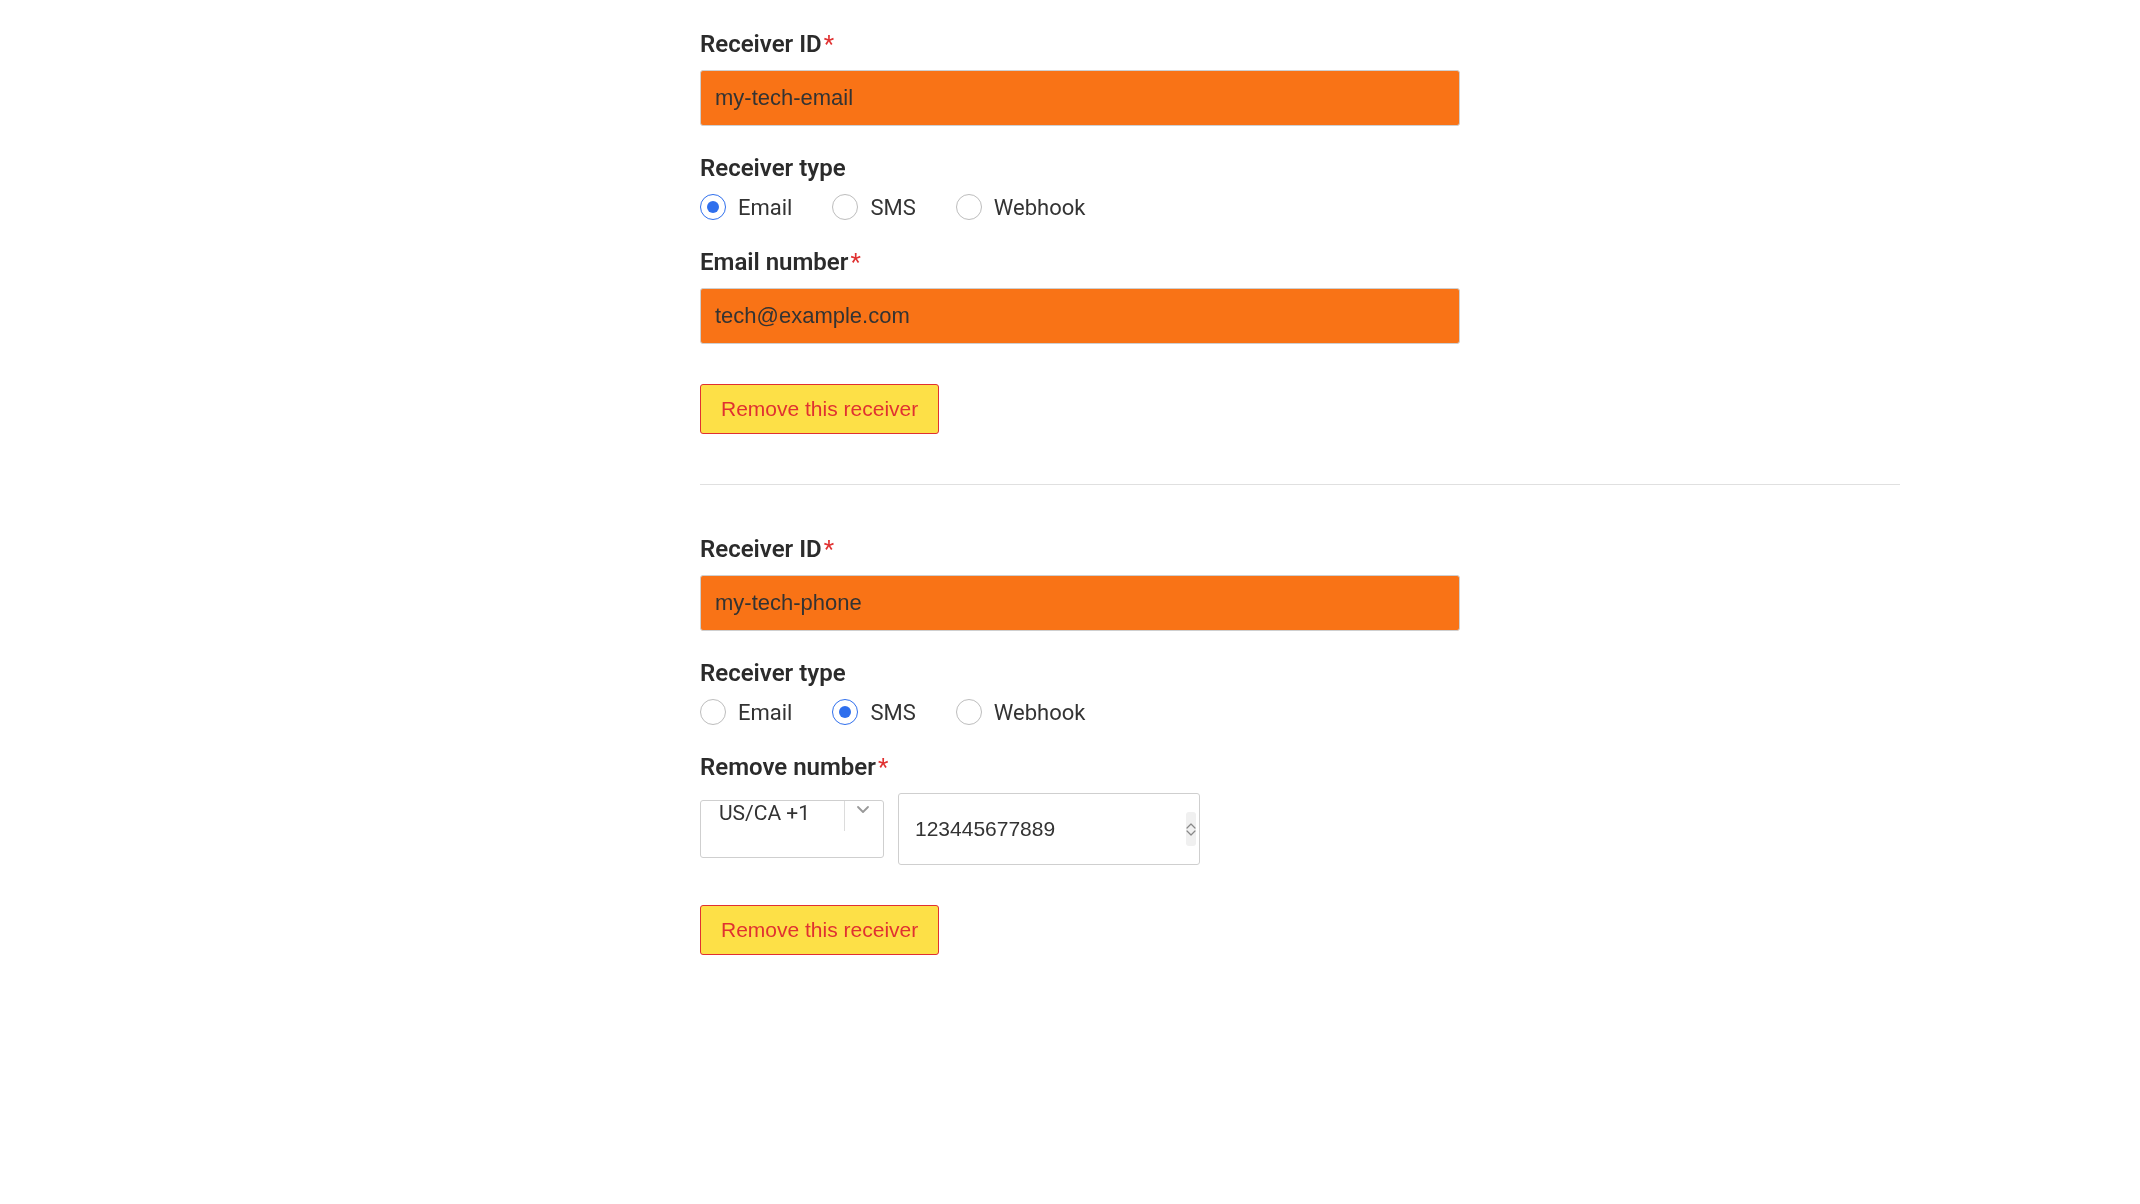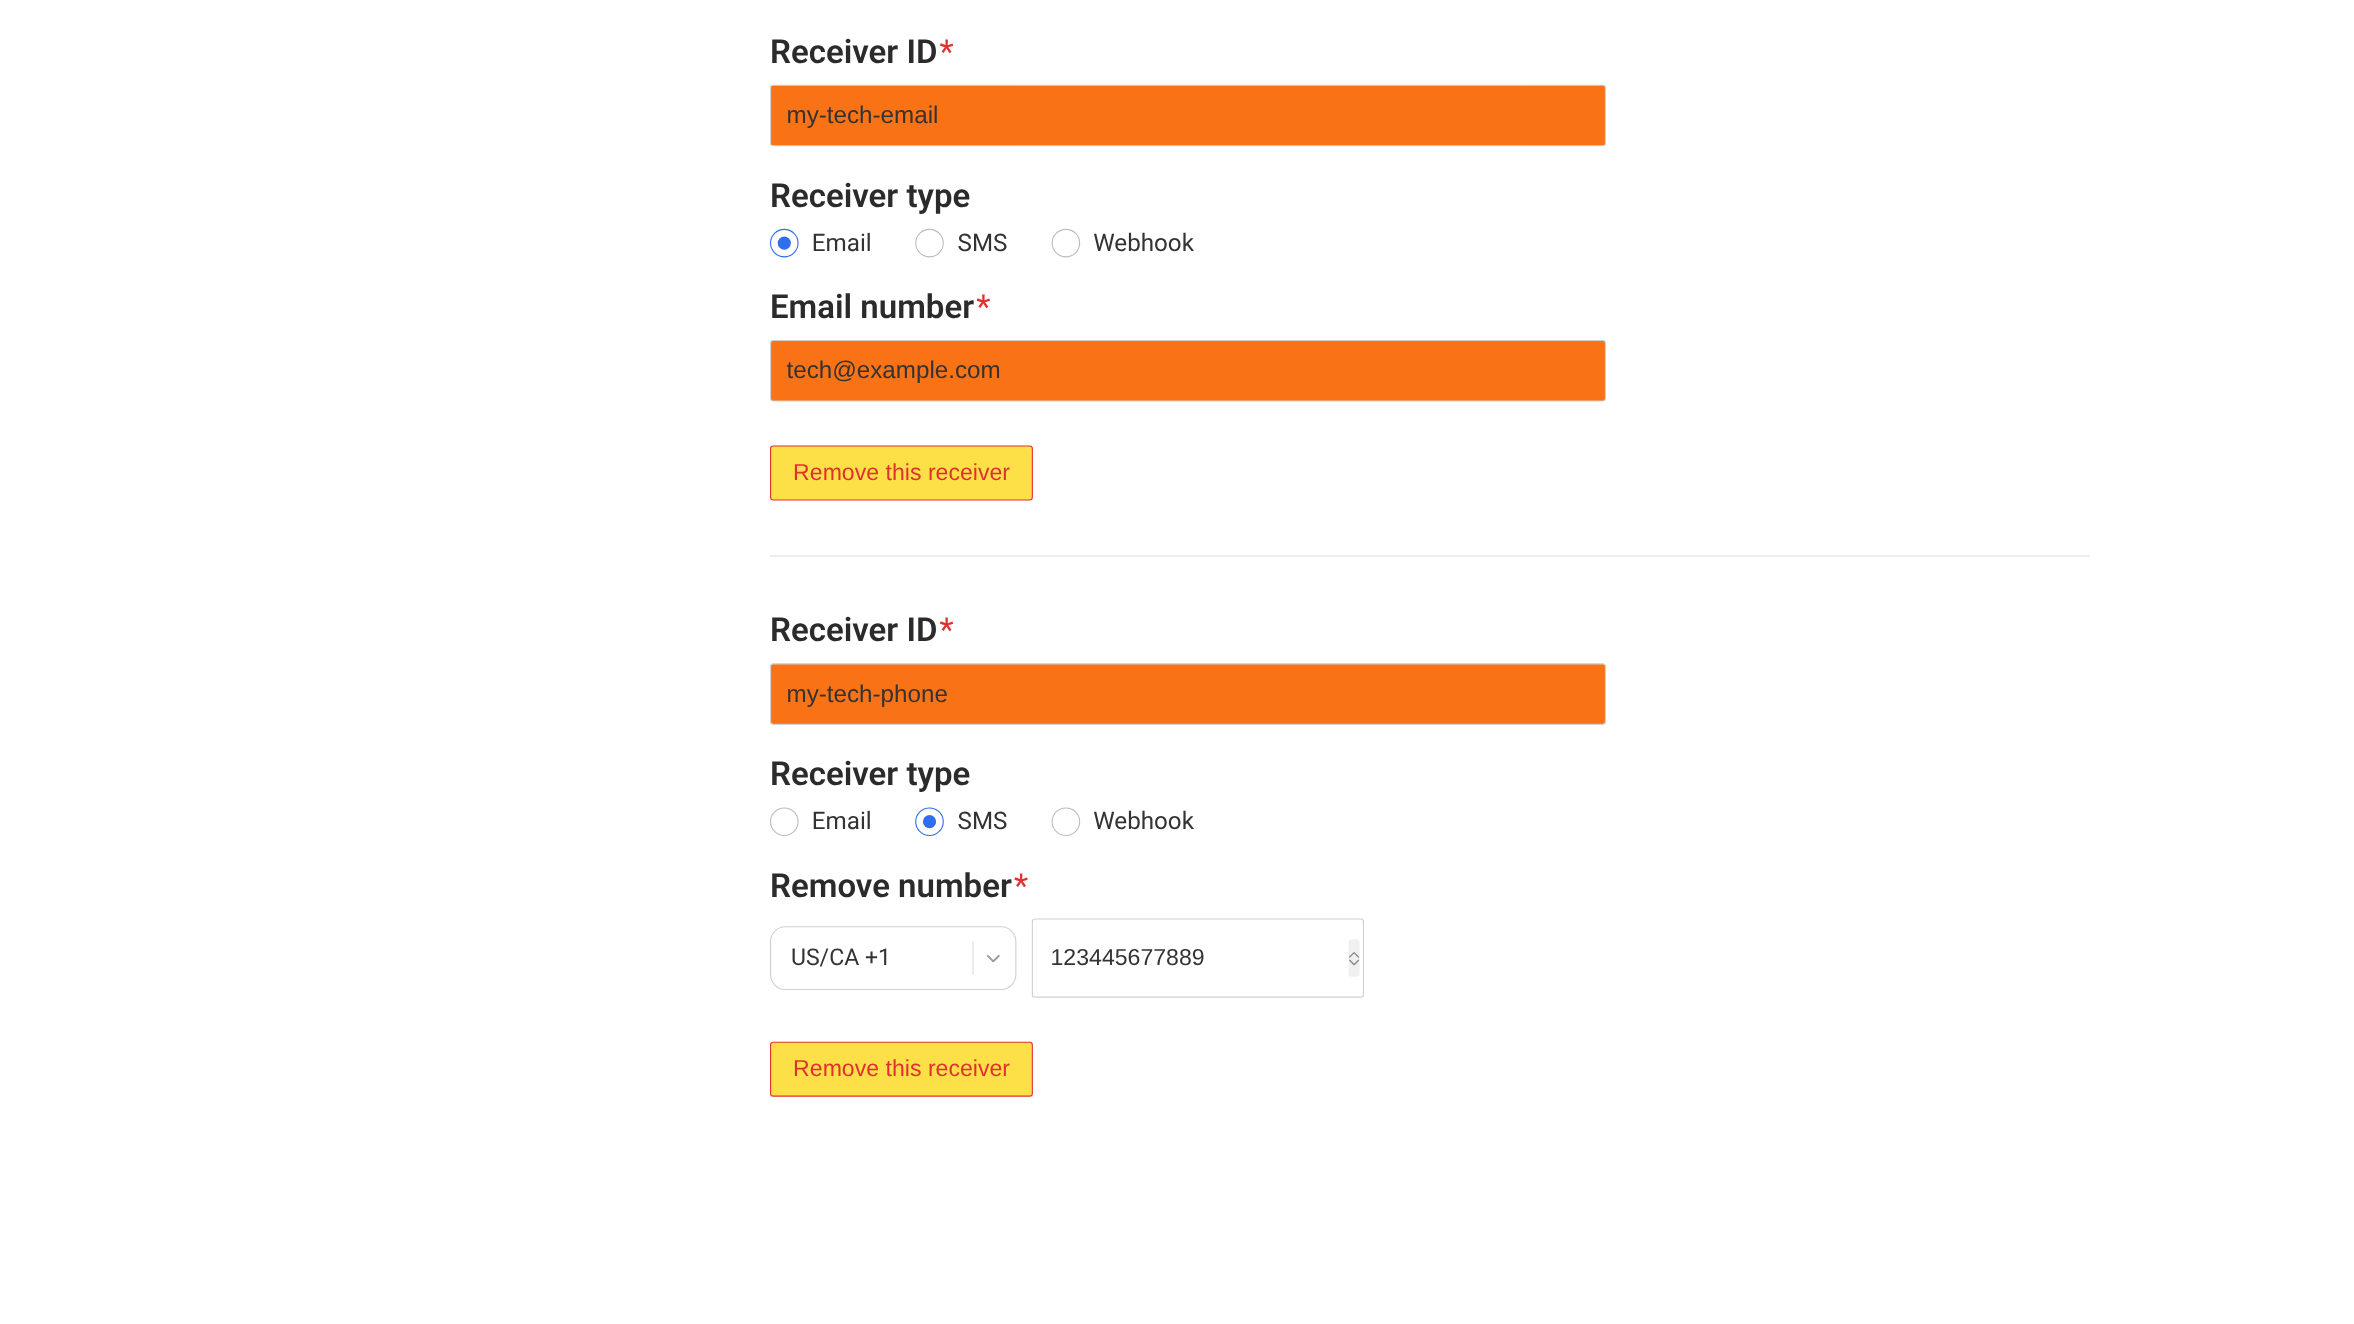--- a/index.html
+++ b/index.html
@@ -25,21 +25,21 @@
     border: none;
     border-top: 1px solid #e0e0e0;
     margin: 0 0 50px 0;
   }
   .field-group {
     margin-bottom: 28px;
   }
   .field-label {
     display: block;
     font-weight: 600;
-    font-size: 30px;
+    font-size: 24px;
     color: #2b2b2b;
     margin-bottom: 12px;
   }
   .required-star {
     color: #e03131;
     font-weight: 400;
     margin-left: 2px;
   }
   .text-input {
     width: 760px;
@@ -100,27 +100,27 @@
     border-radius: 3px;
     cursor: pointer;
     margin-top: 12px;
   }
   .phone-row {
     display: flex;
     gap: 14px;
     align-items: center;
   }
   .country-select {
-    width: 224px;
+    width: 184px;
     height: 58px;
     border: 1px solid #cfcfcf;
-    border-radius: 14px;
+    border-radius: 3px;
     background: #fff;
     display: flex;
-    align-items: center;
+    align-items: flex-start;
     padding: 0 12px 0 18px;
     cursor: pointer;
   }
   .country-value {
     font-size: 21px;
     color: #333;
     flex: 1;
   }
   .country-sep {
     width: 1px;

